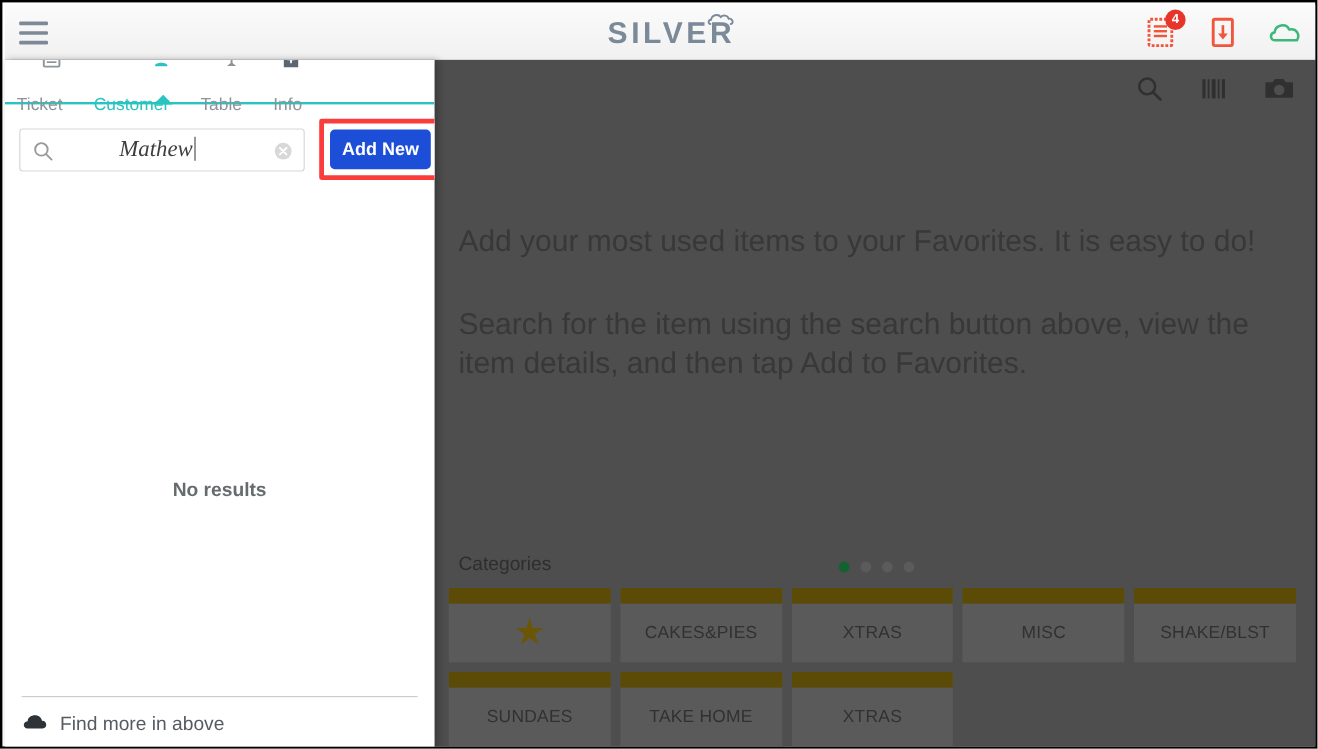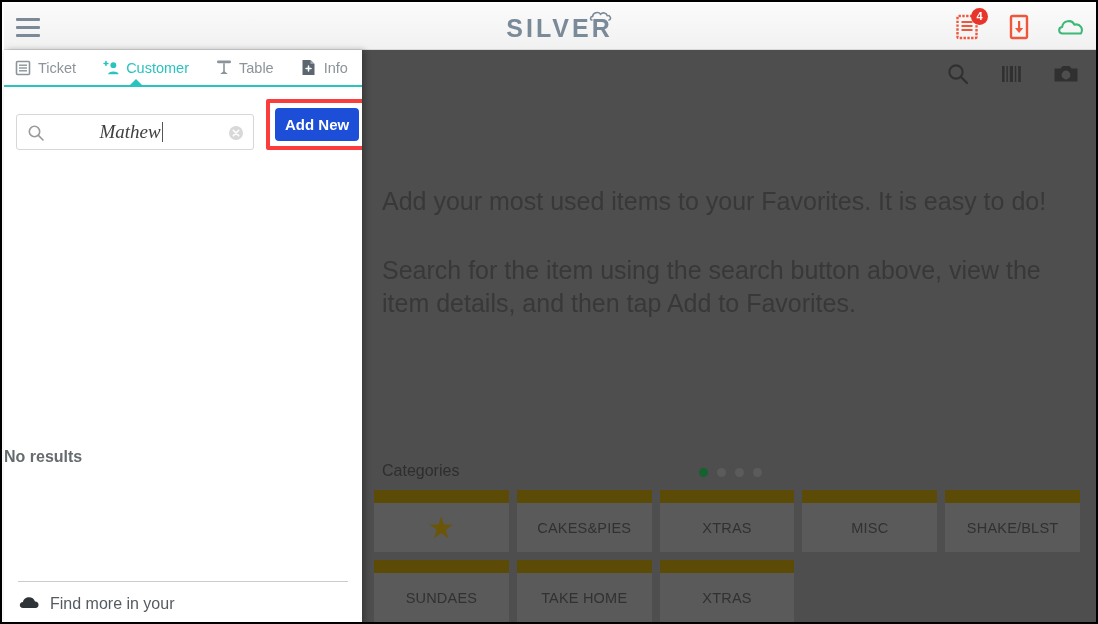--- a/index.html
+++ b/index.html
@@ -99,45 +99,46 @@
   }
   .tabs {
     position: relative;
     height: 35px;
     display: flex;
     align-items: center;
     padding-left: 10px;
     border-bottom: 2px solid #29c3c0;
   }
   .tab {
-    display: flex; align-items: center;
-    gap: 6px;
+    display: flex; align-items: flex-end;
+    gap: 22px;
     margin-right: 26px;
     cursor: pointer;
     color: #8c9499;
     font-size: 14.5px;
+    flex-direction: column;
   }
   .tab.active { color: #29c3c0; }
   .tab-icon {
     width: 18px; height: 18px;
     display: flex; align-items: center; justify-content: center;
   }
   .tab-arrow {
     position: absolute;
     left: 124px;
     bottom: -2px;
     width: 0; height: 0;
     border-left: 8px solid transparent;
     border-right: 8px solid transparent;
     border-bottom: 8px solid #29c3c0;
   }
 
   .search-row {
     display: flex;
-    align-items: flex-end;
+    align-items: center;
     padding: 12px 10px 0 12px;
     gap: 0;
   }
   .search-box {
     position: relative;
     flex: 0 0 238px;
     height: 36px;
     border: 1px solid #d7d7d7;
     border-radius: 3px;
     background: #fff;
@@ -190,25 +191,24 @@
     padding: 8px 10px;
     cursor: pointer;
     font-family: "Liberation Sans", sans-serif;
     white-space: nowrap;
   }
 
   .no-results {
     position: absolute;
     left: 0; right: 0;
     top: 350px;
-    text-align: left;
+    text-align: center;
     font-size: 16px;
     font-weight: bold;
     color: #666b6e;
-    margin-top: 48px;
   }
   .cloud-row {
     position: absolute;
     left: 14px; right: 14px;
     bottom: 10px;
     border-top: 1px solid #cccccc;
     padding-top: 12px;
     display: flex; align-items: center; gap: 10px;
     cursor: pointer;
   }
@@ -412,21 +412,21 @@
     </div>
 
     <div class="no-results">No results</div>
 
     <div class="cloud-row">
       <span>
         <svg width="22" height="16" viewBox="0 0 22 16">
           <path d="M5 14 C0.8 14 0.8 8.2 5 8 C5.6 2 15.5 1.2 17 7.6 C21.5 7.4 21.8 14 17.5 14 Z" fill="#2e3338"></path>
         </svg>
       </span>
-      <span class="label">Find more in your</span>
+      <span class="label">Find more in above</span>
     </div>
 
   </div>
 
   <div class="right-panel">
 
     <div class="right-icons">
       <div class="r-icon">
         <svg width="24" height="24" viewBox="0 0 24 24">
           <circle cx="10" cy="10" r="6.6" fill="none" stroke="#2c2c2c" stroke-width="2.1"></circle>

